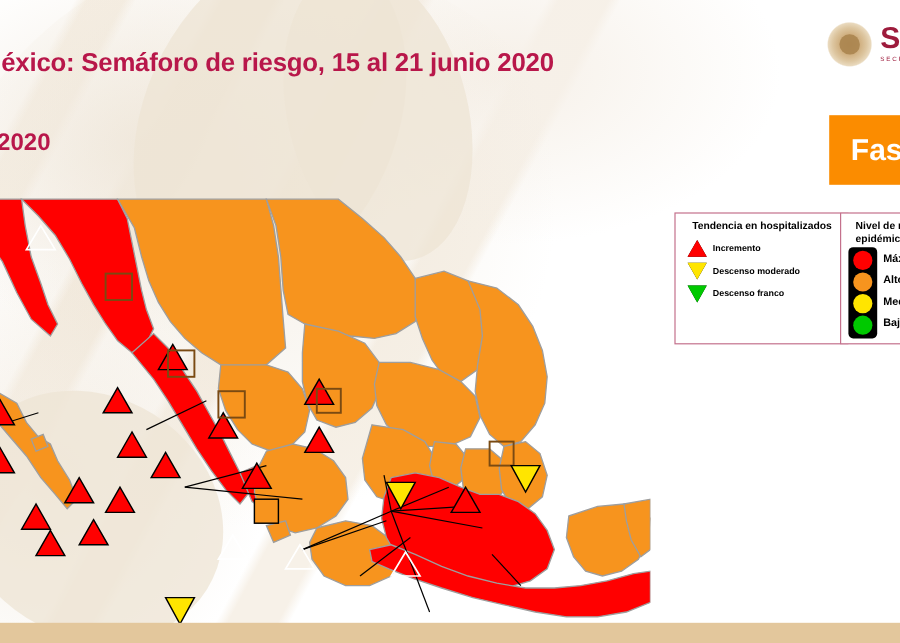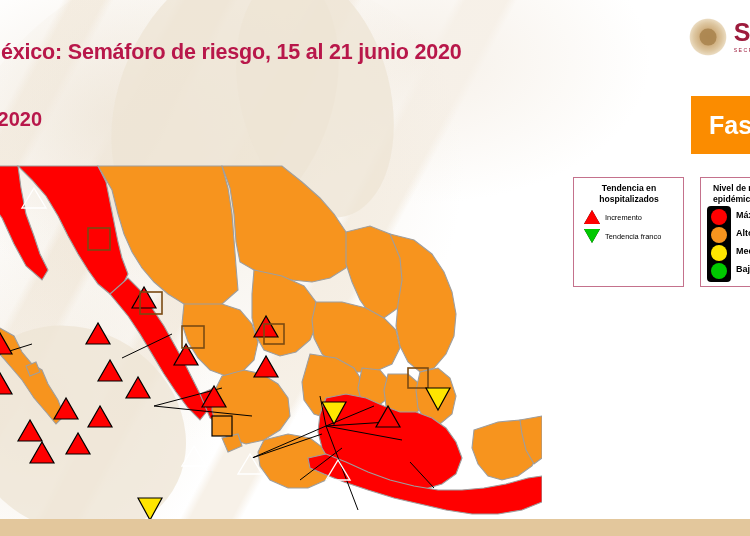--- a/index.html
+++ b/index.html
@@ -152,27 +152,26 @@
     width: 620px;
     height: 368px;
   }
   #map-svg { display: block; width: 620px; height: 368px; }
 
   
   #legend-tendencia {
     position: absolute;
     left: 562px;
     top: 177px;
-    width: 111px;
+    width: 145px;
     height: 110px;
     background: #ffffff;
     border: 1.4px solid #c4718c;
     box-sizing: border-box;
     padding: 5px 4px 4px 5px;
-    margin-left: 11px;
   }
   #legend-tendencia .lg-title {
     text-align: center;
     font-size: 8.6px;
     font-weight: bold;
     color: #000;
     line-height: 1.25;
     margin-bottom: 4px;
   }
   .lg-row {
@@ -183,21 +182,21 @@
   }
   .lg-sym {
     width: 26px;
     display: flex;
     justify-content: center;
     align-items: center;
     flex: none;
   }
   .lg-label {
     font-size: 7.4px;
-    font-weight: normal;
+    font-weight: bold;
     color: #000;
     white-space: nowrap;
   }
   .tri-up {
     width: 0; height: 0;
     border-left: 8px solid transparent;
     border-right: 8px solid transparent;
     border-bottom: 14px solid #ff0000;
     filter: drop-shadow(0 0 0.6px #000);
   }
@@ -438,26 +437,32 @@
     <div class="lg-title">Tendencia en hospitalizados</div>
 
     <div class="lg-row">
       <span class="lg-sym">
           <span class="tri-up"></span>
         </span>
       <span class="lg-label">Incremento</span>
     </div>
 
 
+    <div class="lg-row">
+      <span class="lg-sym">
+          <span class="tri-down"></span>
+        </span>
+      <span class="lg-label">Descenso moderado</span>
+    </div>
 
     <div class="lg-row">
       <span class="lg-sym">
           <span class="tri-down green"></span>
         </span>
-      <span class="lg-label">Tendencia franco</span>
+      <span class="lg-label">Descenso franco</span>
     </div>
   </div>
 
   <div id="legend-nivel">
     <div class="lg-title">Nivel de riesgo epidémico</div>
     <div id="nivel-body">
       <div id="traffic-light">
         <span class="tl-lamp" style="background:#ff0000"></span>
         <span class="tl-lamp" style="background:#f7941e"></span>
         <span class="tl-lamp" style="background:#ffe500"></span>

